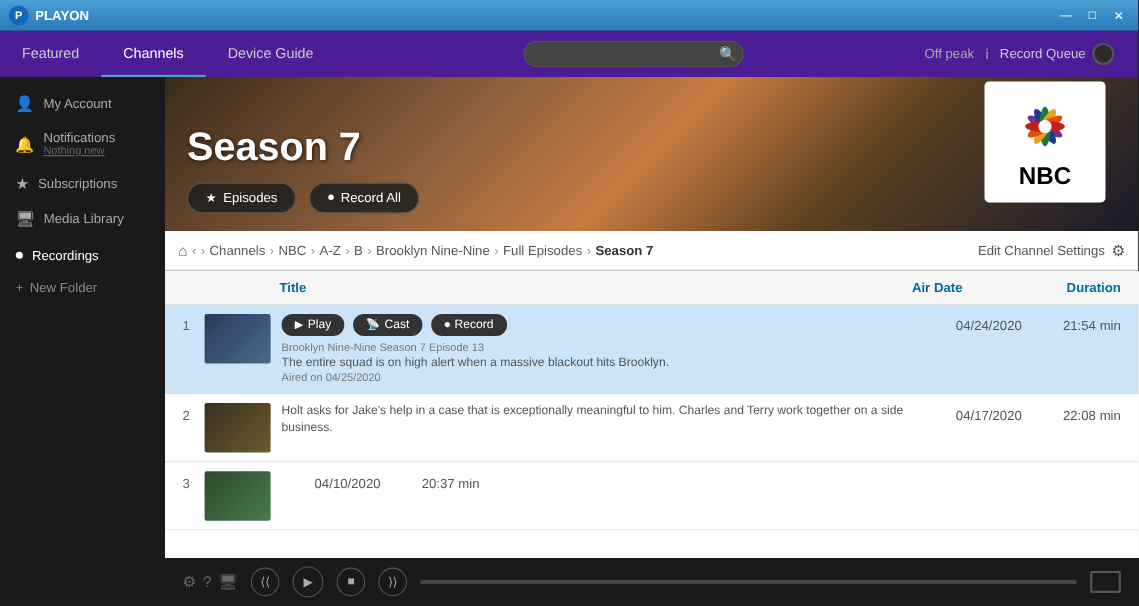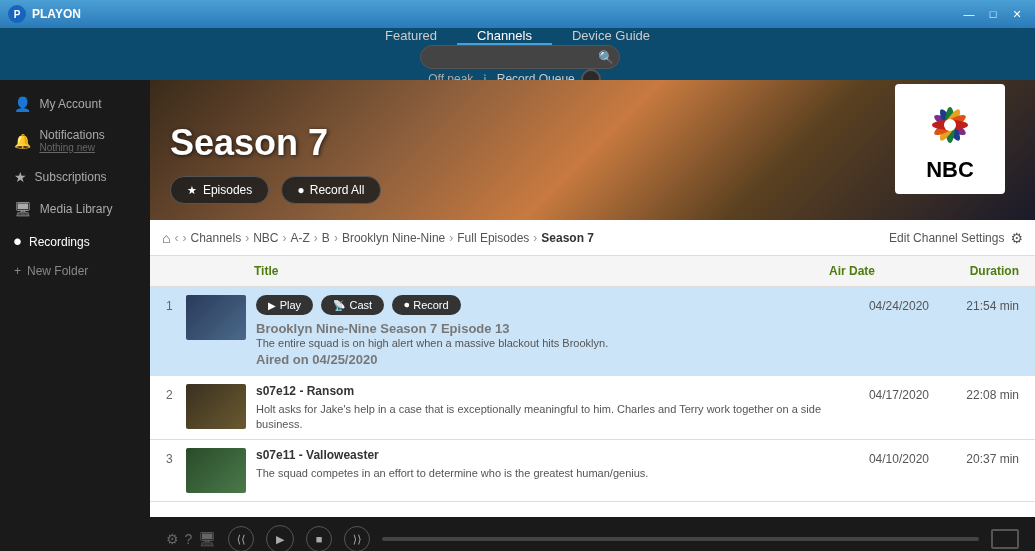--- a/index.html
+++ b/index.html
@@ -56,26 +56,25 @@
       color: #fff;
       font-size: 11px;
       cursor: pointer;
       display: flex;
       align-items: center;
       justify-content: center;
     }
 
     
     .nav-bar {
-      height: 52px;
-      background: #0c4a6e;
+      height: 42px;
+      background: #4c1d95;
       display: flex;
       align-items: center;
       padding: 0 0 0 0;
-      flex-direction: column;
     }
     .nav-tabs {
       display: flex;
       height: 100%;
       align-items: stretch;
     }
     .nav-tab {
       padding: 0 20px;
       display: flex;
       align-items: center;
@@ -102,21 +101,21 @@
       border-radius: 12px;
       padding: 0 28px 0 10px;
       color: #fff;
       font-size: 12px;
       outline: none;
     }
     .nav-right {
       display: flex;
       align-items: center;
       gap: 10px;
-      padding-right: 6px;
+      padding-right: 22px;
       font-size: 12px;
       color: #aaa;
     }
     .record-queue-btn {
       display: flex;
       align-items: center;
       gap: 6px;
       color: #ccc;
       font-size: 12px;
     }
@@ -267,21 +266,21 @@
       flex: 1;
       background: #f5f5f5;
       overflow-y: auto;
     }
     .episode-header {
       display: flex;
       align-items: center;
       padding: 8px 16px;
       font-size: 12px;
       font-weight: bold;
-      color: #4d7c0f;
+      color: #0369a1;
       background: #f5f5f5;
       border-bottom: 1px solid #ddd;
     }
     .col-num { width: 20px; }
     .col-thumb { width: 60px; }
     .col-title { flex: 1; padding-left: 8px; }
     .col-airdate { width: 100px; text-align: left; }
     .col-duration { width: 90px; text-align: right; }
 
     .episode-row {
@@ -343,24 +342,23 @@
       align-items: center;
       gap: 4px;
     }
     .ep-action-btn .btn-icon { font-size: 10px; }
     .ep-description {
       font-size: 11px;
       color: #555;
       line-height: 1.3;
     }
     .ep-subtext {
-      font-size: 13px;
+      font-size: 10px;
       color: #777;
       margin-top: 2px;
-      font-weight: bold;
     }
     .ep-airdate {
       width: 100px;
       text-align: right;
       font-size: 12px;
       color: #555;
       padding-top: 4px;
       flex-shrink: 0;
     }
     .ep-duration {
@@ -585,34 +583,29 @@
           <div class="ep-subtext">Aired on 04/25/2020</div>
         </div>
         <div class="ep-airdate">04/24/2020</div>
         <div class="ep-duration">21:54 min</div>
       </div>
 
       <div class="episode-row">
         <div class="ep-num">2</div>
         <div class="ep-thumb ep-thumb-2"></div>
         <div class="ep-info">
-          <div class="ep-title">s07e12 - Ransom</div>
           <div class="ep-description">Holt asks for Jake's help in a case that is exceptionally meaningful to him. Charles and Terry work together on a side business.</div>
         </div>
         <div class="ep-airdate">04/17/2020</div>
         <div class="ep-duration">22:08 min</div>
       </div>
 
       <div class="episode-row">
         <div class="ep-num">3</div>
         <div class="ep-thumb ep-thumb-3"></div>
-        <div class="ep-info">
-          <div class="ep-title">s07e11 - Valloweaster</div>
-          <div class="ep-description">The squad competes in an effort to determine who is the greatest human/genius.</div>
-        </div>
         <div class="ep-airdate">04/10/2020</div>
         <div class="ep-duration">20:37 min</div>
       </div>
 
       <div class="episode-row">
         
         
         
         
         

